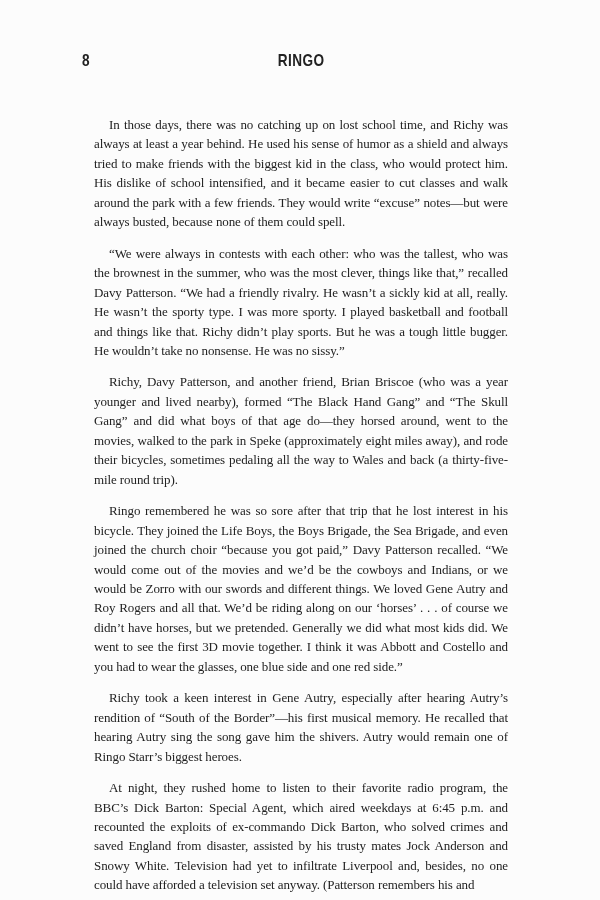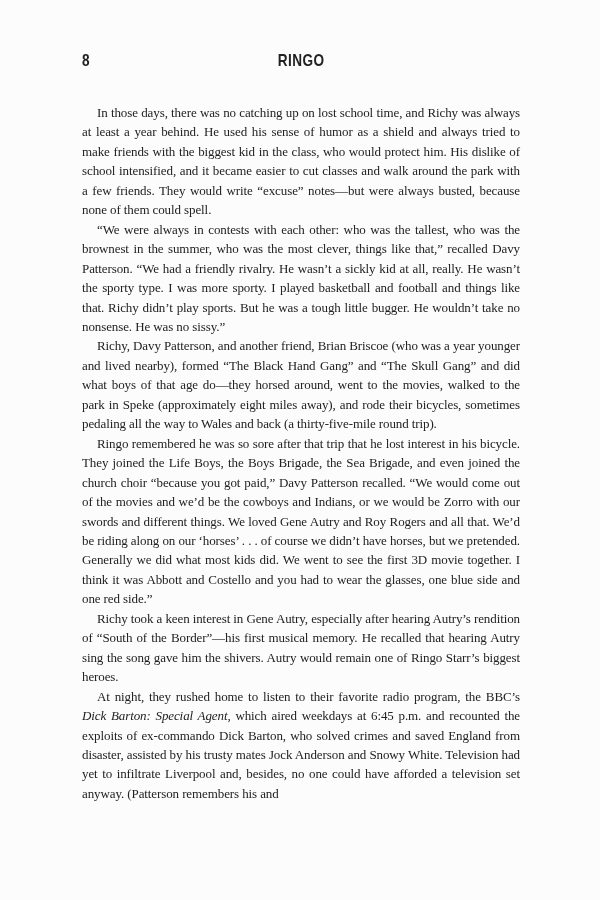--- a/index.html
+++ b/index.html
@@ -45,26 +45,25 @@
     position: absolute;
     top: 103px;
     left: 82px;
     width: 438px;
     font-size: 13px;
     line-height: 19.45px;
     letter-spacing: -0.1px;
     text-align: justify;
   }
   .text-block p {
-    margin: 0;
+    margin: 12px;
     padding: 0;
     text-indent: 15px;
   }
   .text-block .italic {
-    font-style: italic;
   }
 </style>
 </head>
 <body>
 
 <div class="page">
   <div class="running-header">
     <span class="page-number">8</span>
     <span class="running-head">RINGO</span>
   </div>

